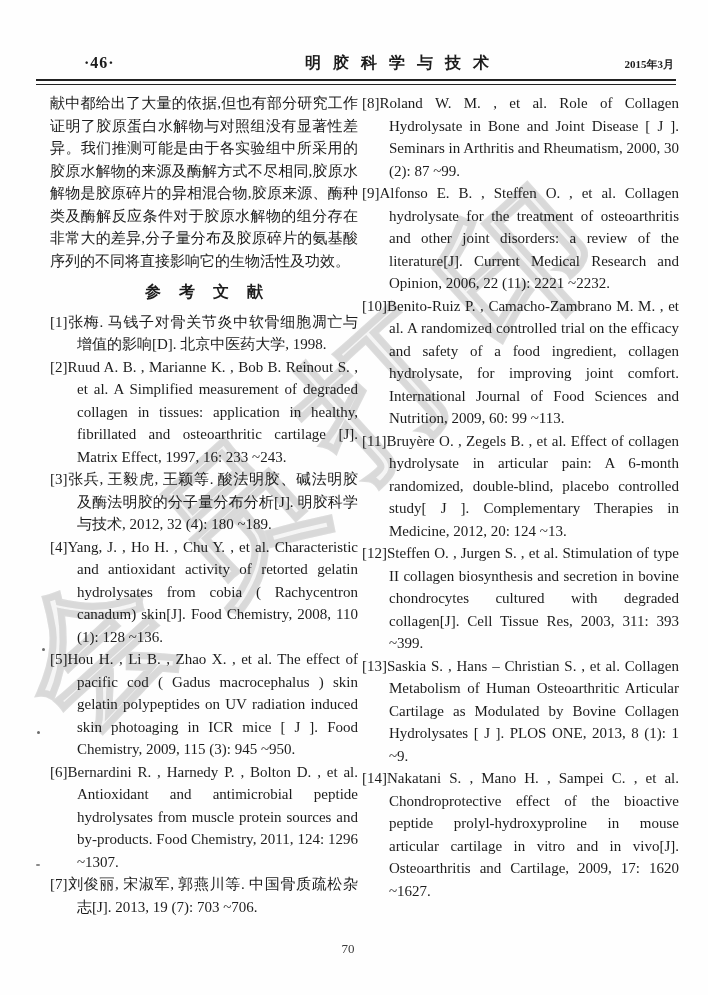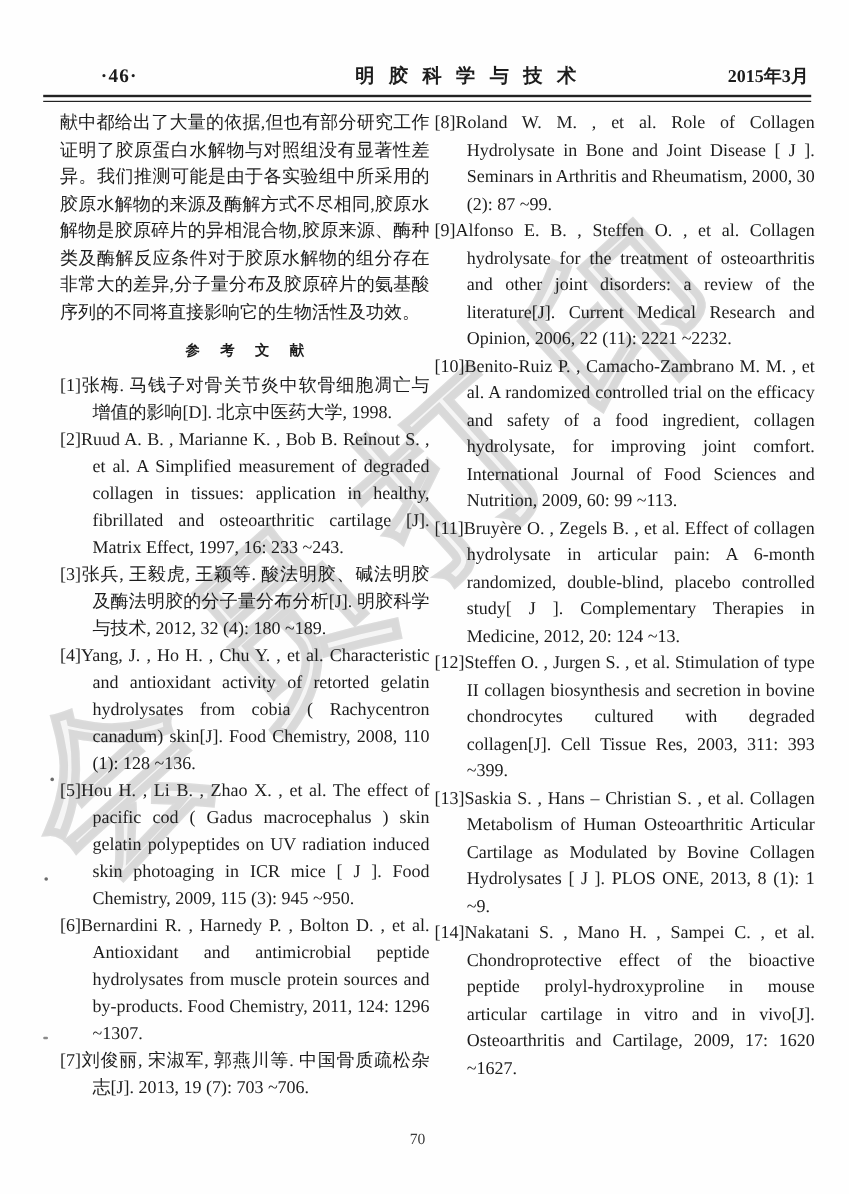--- a/index.html
+++ b/index.html
@@ -42,21 +42,21 @@
   }
   .page-label {
     font-size: 16px; font-weight: bold; letter-spacing: 1px; margin-left: 46px;
   }
   .journal-title {
     font-size: 16px; font-weight: bold; letter-spacing: 4px;
     transform: translateX(6px);
     padding-left: 47px;
   }
   .issue-date {
-    font-size: 15px; font-weight: bold;
+    font-size: 11px; font-weight: bold;
   }
   .header-rule {
     position: absolute;
     left: 36px; right: 32px; top: 79px;
     height: 3px;
     border-top: 2px solid #222;
     border-bottom: 1px solid #222;
     z-index: 2;
   }
   
@@ -73,21 +73,21 @@
     line-height: 22.5px;
     text-align: justify;
     text-justify: inter-ideograph;
   }
   .col-left  { width: 308px; }
   .col-right { width: 317px; }
   .closing-paragraph { margin: 0; }
   .ref-heading {
     text-align: center;
     font-weight: bold;
-    font-size: 12px;
+    font-size: 16px;
     letter-spacing: 7px;
     margin: 9px 0 7px 0;
     text-indent: 7px;
   }
   .ref {
     padding-left: 27px;
     text-indent: -27px;
     margin: 0;
   }
   .ref-label { white-space: nowrap; }

